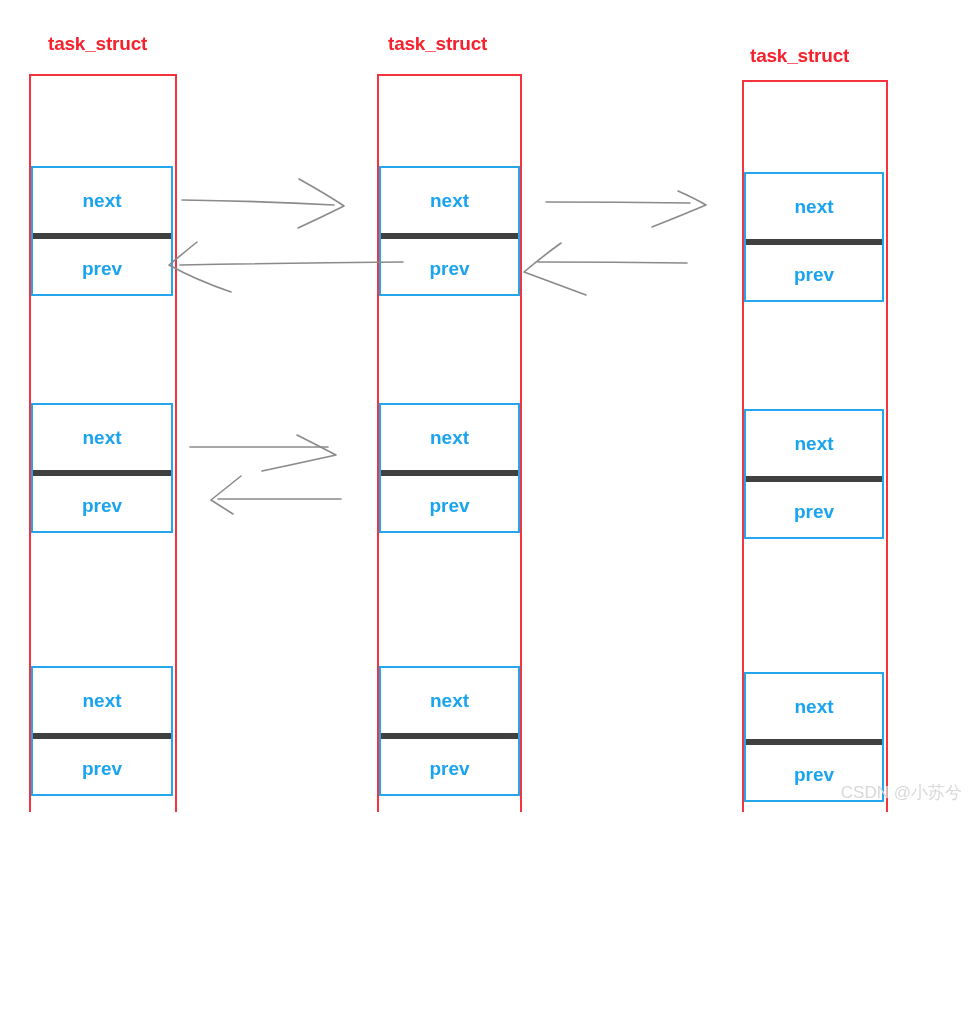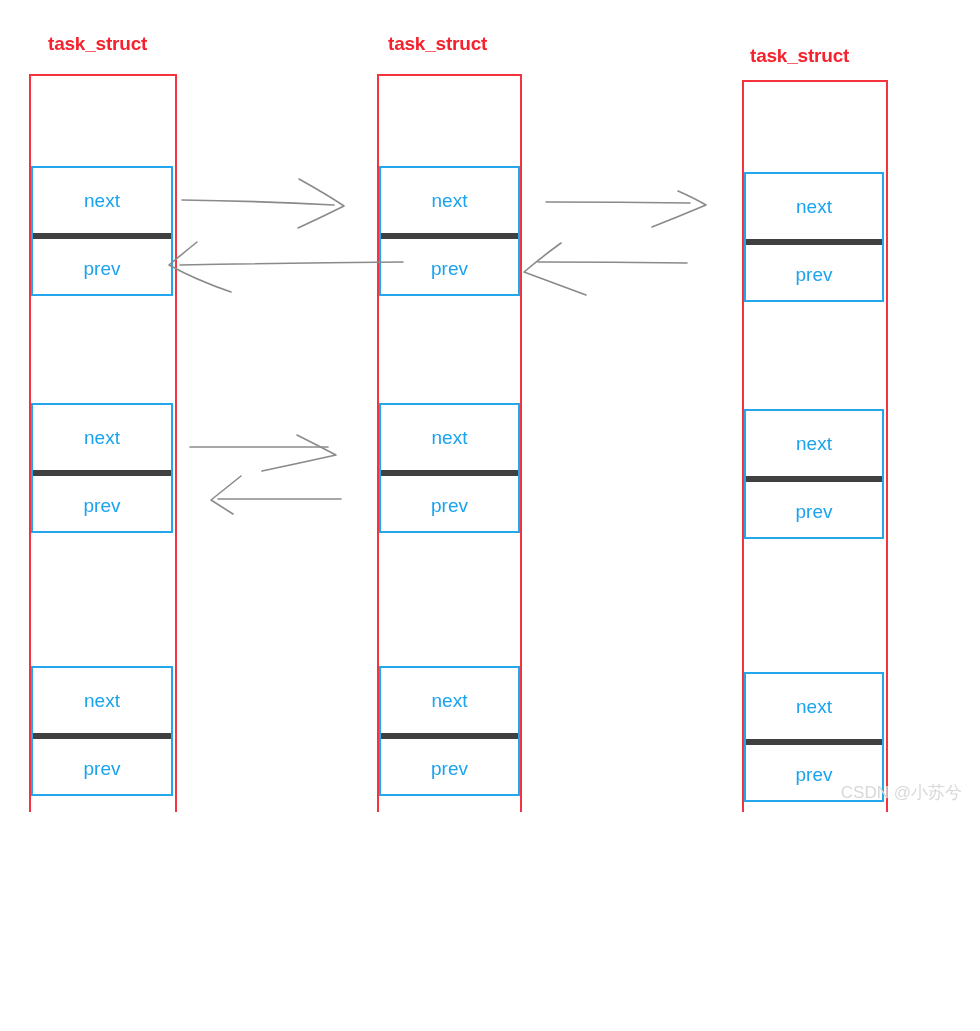--- a/index.html
+++ b/index.html
@@ -38,21 +38,21 @@
     box-sizing: border-box;
     background: #ffffff;
   }
   .field-cell {
     position: relative;
     box-sizing: border-box;
     display: flex;
     align-items: center;
     justify-content: center;
     color: #1aa3ef;
-    font-weight: normal;
+    font-weight: bold;
     font-size: 19px;
     font-family: "Liberation Sans", sans-serif;
   }
   .field-cell.divider {
     border-top: 6px solid #404040;
   }
   .arrow-layer {
     position: absolute;
     left: 0;
     top: 0;

